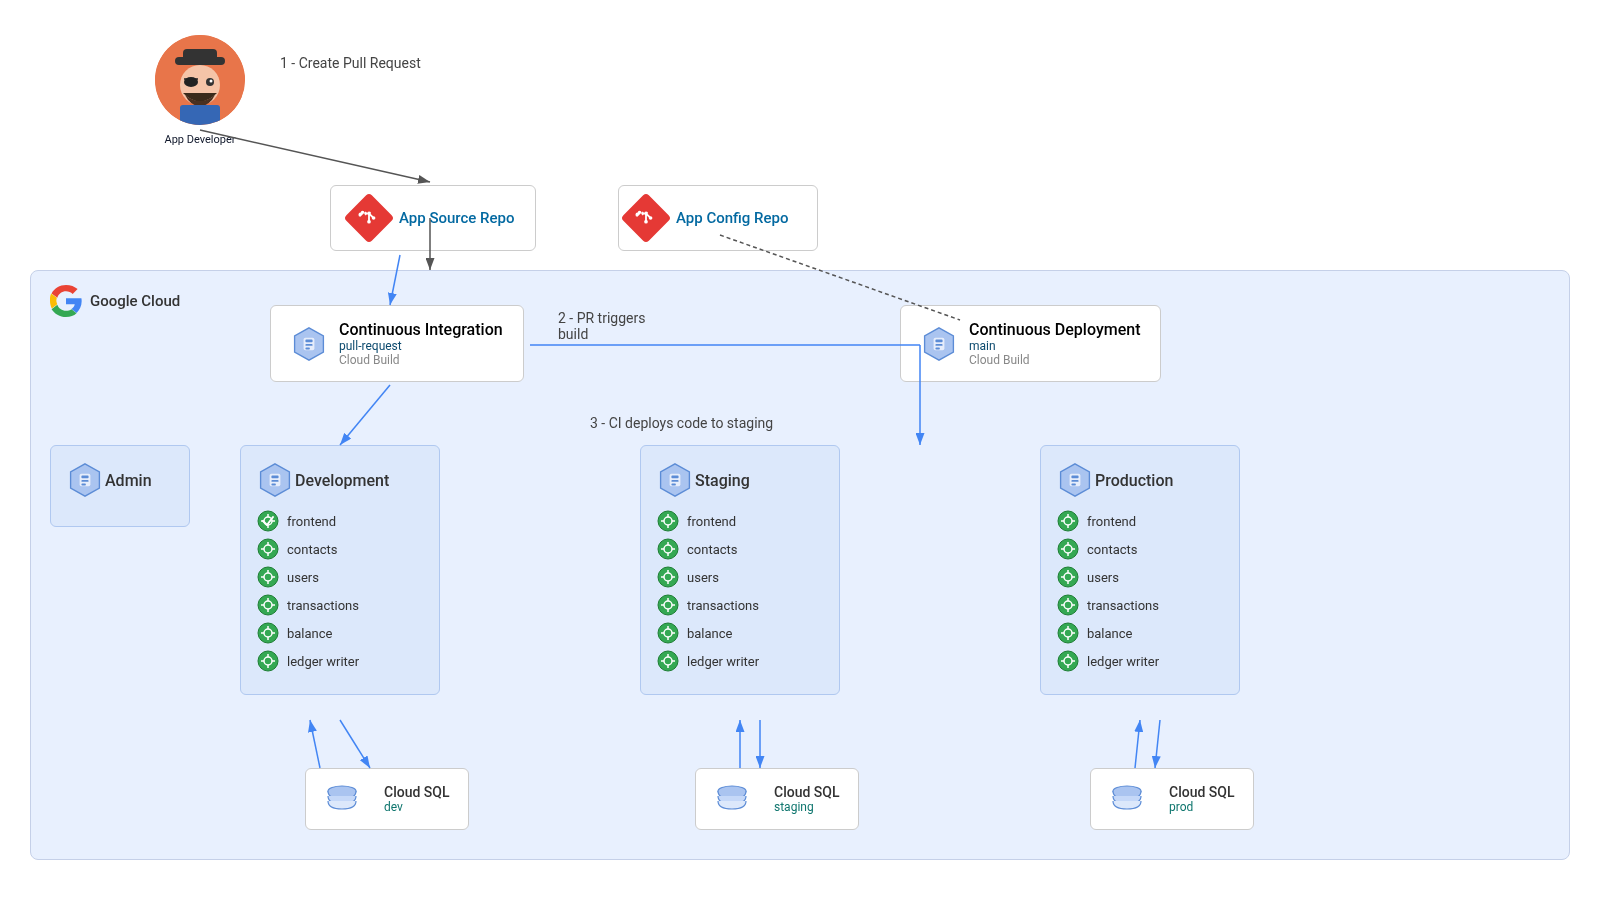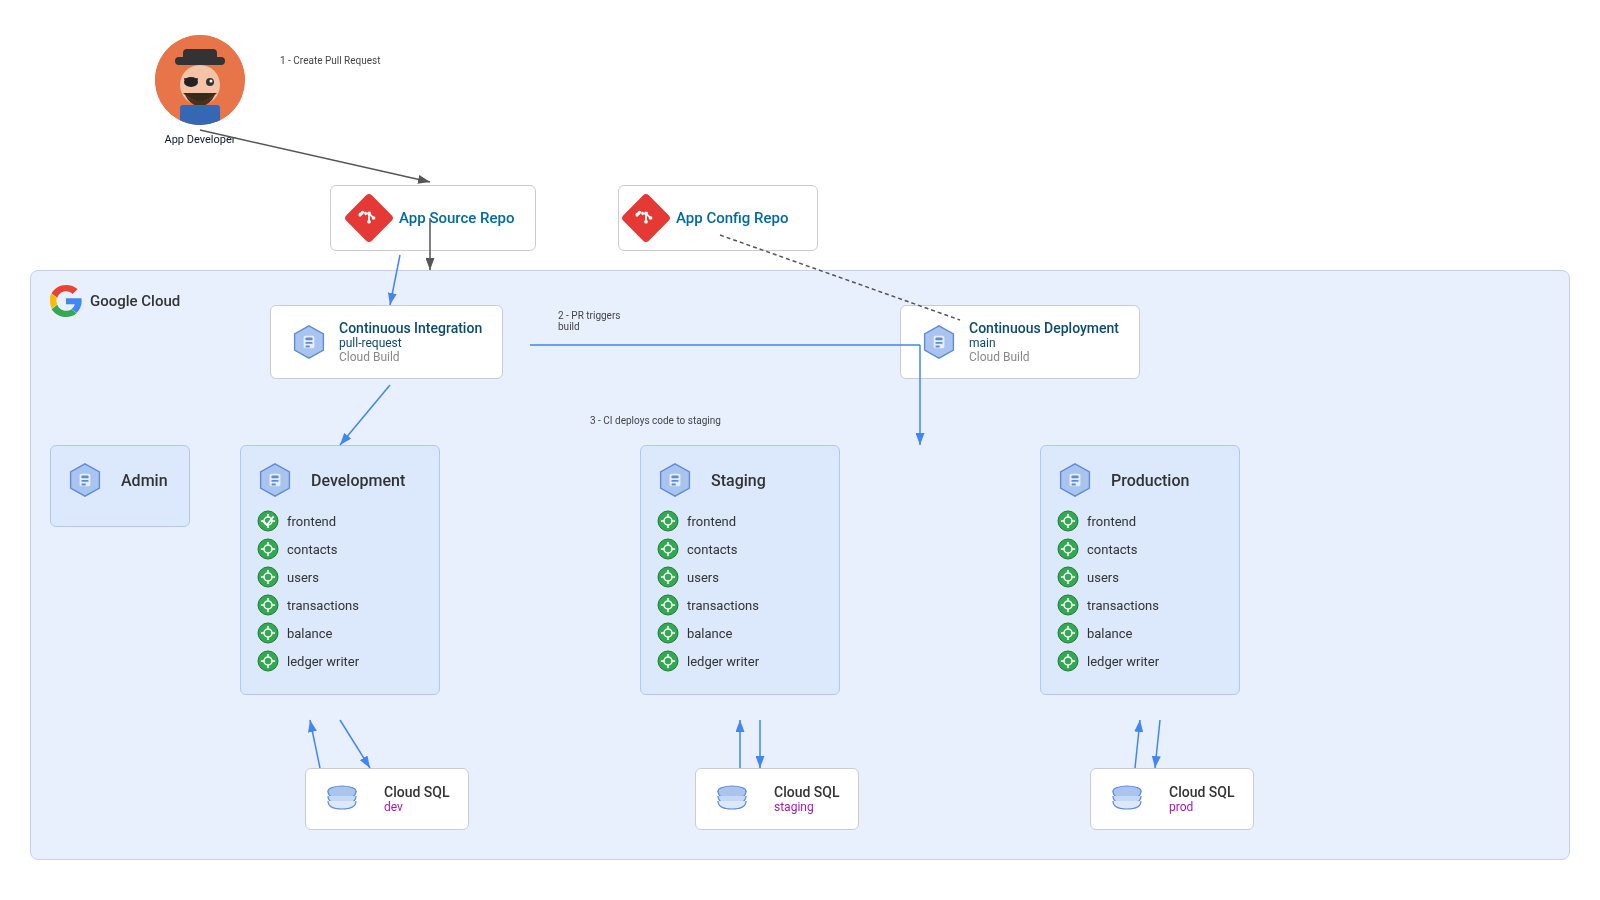--- a/index.html
+++ b/index.html
@@ -116,22 +116,22 @@
       display: flex;
       align-items: center;
       gap: 12px;
       min-width: 230px;
     }
     .build-text {
       display: flex;
       flex-direction: column;
     }
     .build-title {
-      font-size: 14px;
-      color: #0c4a6e;
+      font-size: 16px;
+      color: #000000;
       font-weight: 500;
     }
     .build-subtitle {
       font-size: 12px;
       color: #0c4a6e;
     }
     .build-sub2 {
       font-size: 12px;
       color: #888;
     }
@@ -140,21 +140,21 @@
     .cluster-box {
       position: absolute;
       background: #dce8fb;
       border: 1.5px solid #b0c8f0;
       border-radius: 6px;
       padding: 16px;
     }
     .cluster-header {
       display: flex;
       align-items: center;
-      gap: 18px;
+      gap: 2px;
       margin-bottom: 12px;
     }
     .cluster-label {
       font-size: 16px;
       color: #333;
       font-weight: 500;
     }
 
     
     .service-item {
@@ -182,27 +182,27 @@
       display: flex;
       flex-direction: column;
     }
     .sql-title {
       font-size: 14px;
       color: #333;
       font-weight: 500;
     }
     .sql-subtitle {
       font-size: 12px;
-      color: #a21caf;
+      color: #0f766e;
     }
 
     
     .annotation {
       position: absolute;
-      font-size: 10px;
+      font-size: 14px;
       color: #444;
       font-weight: 400;
     }
 
     
     .arrows-svg {
       position: absolute;
       top: 0;
       left: 0;
       width: 1600px;

